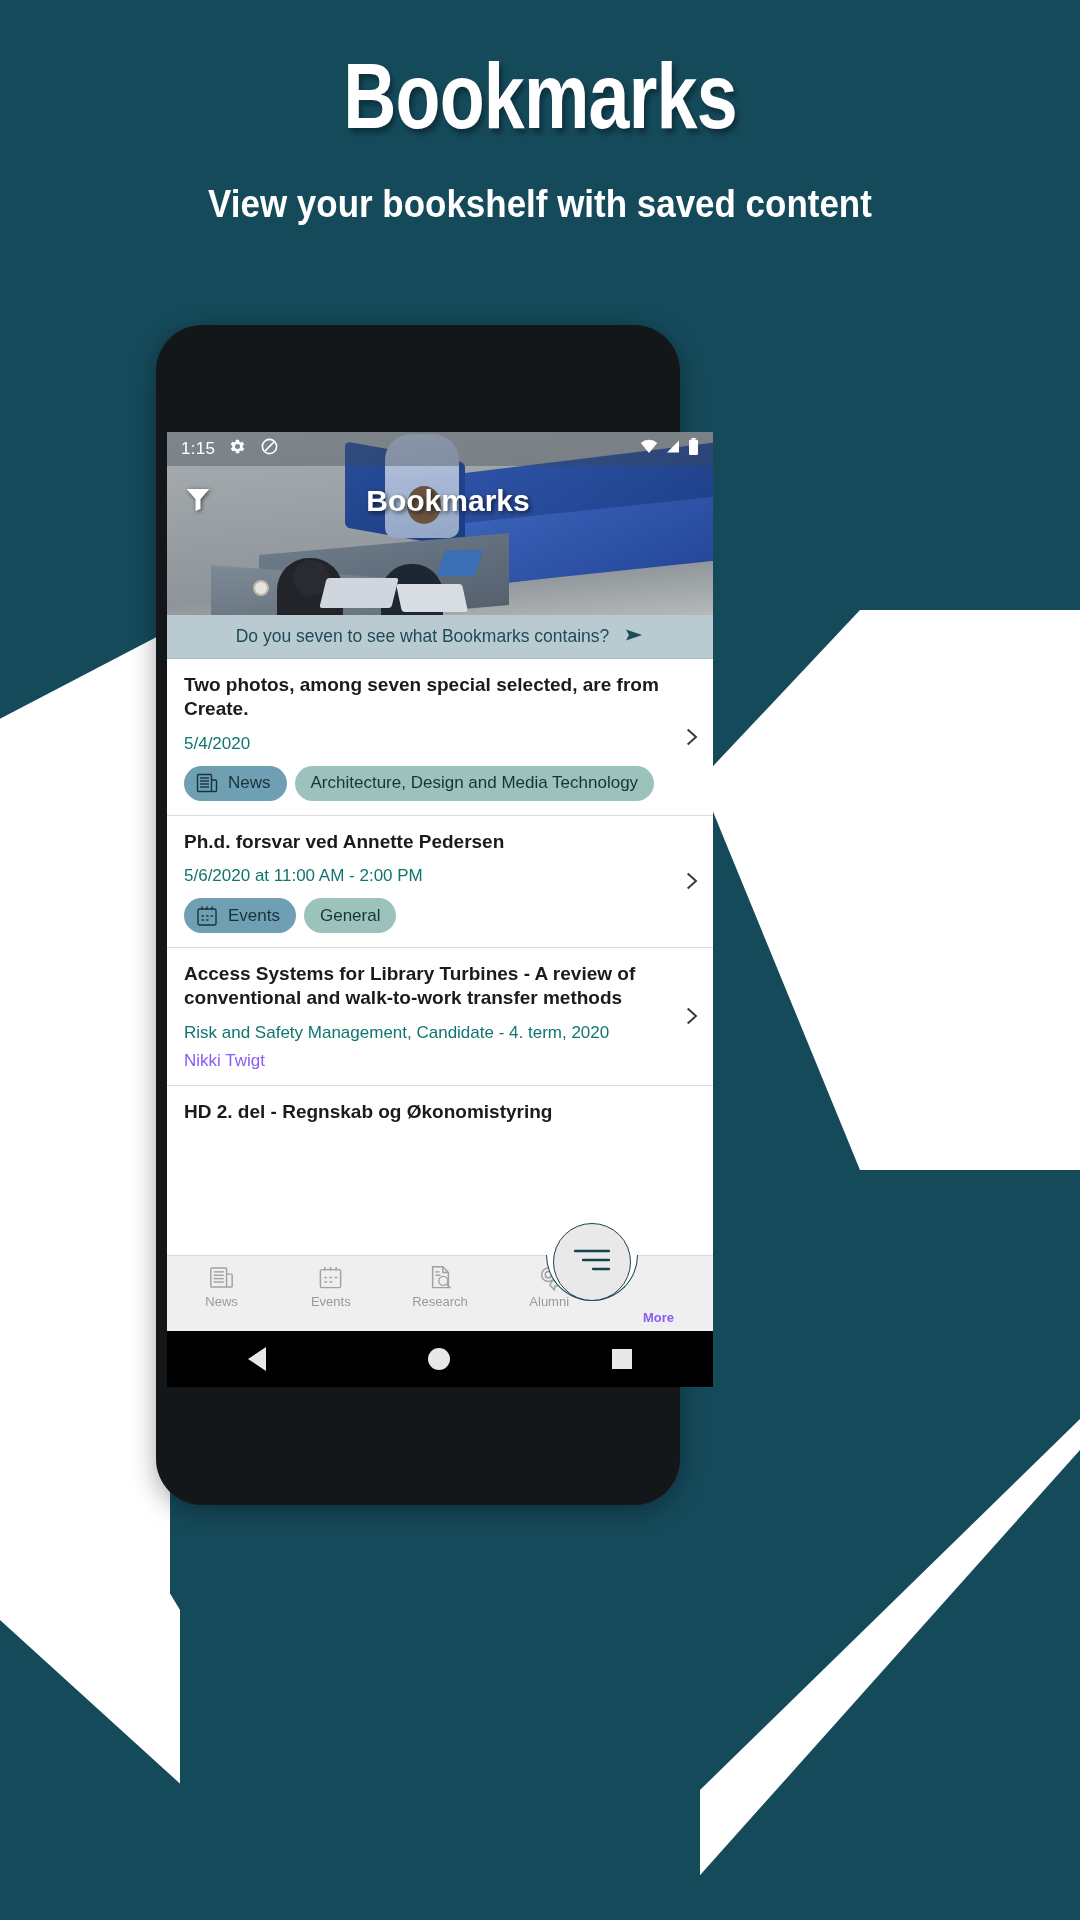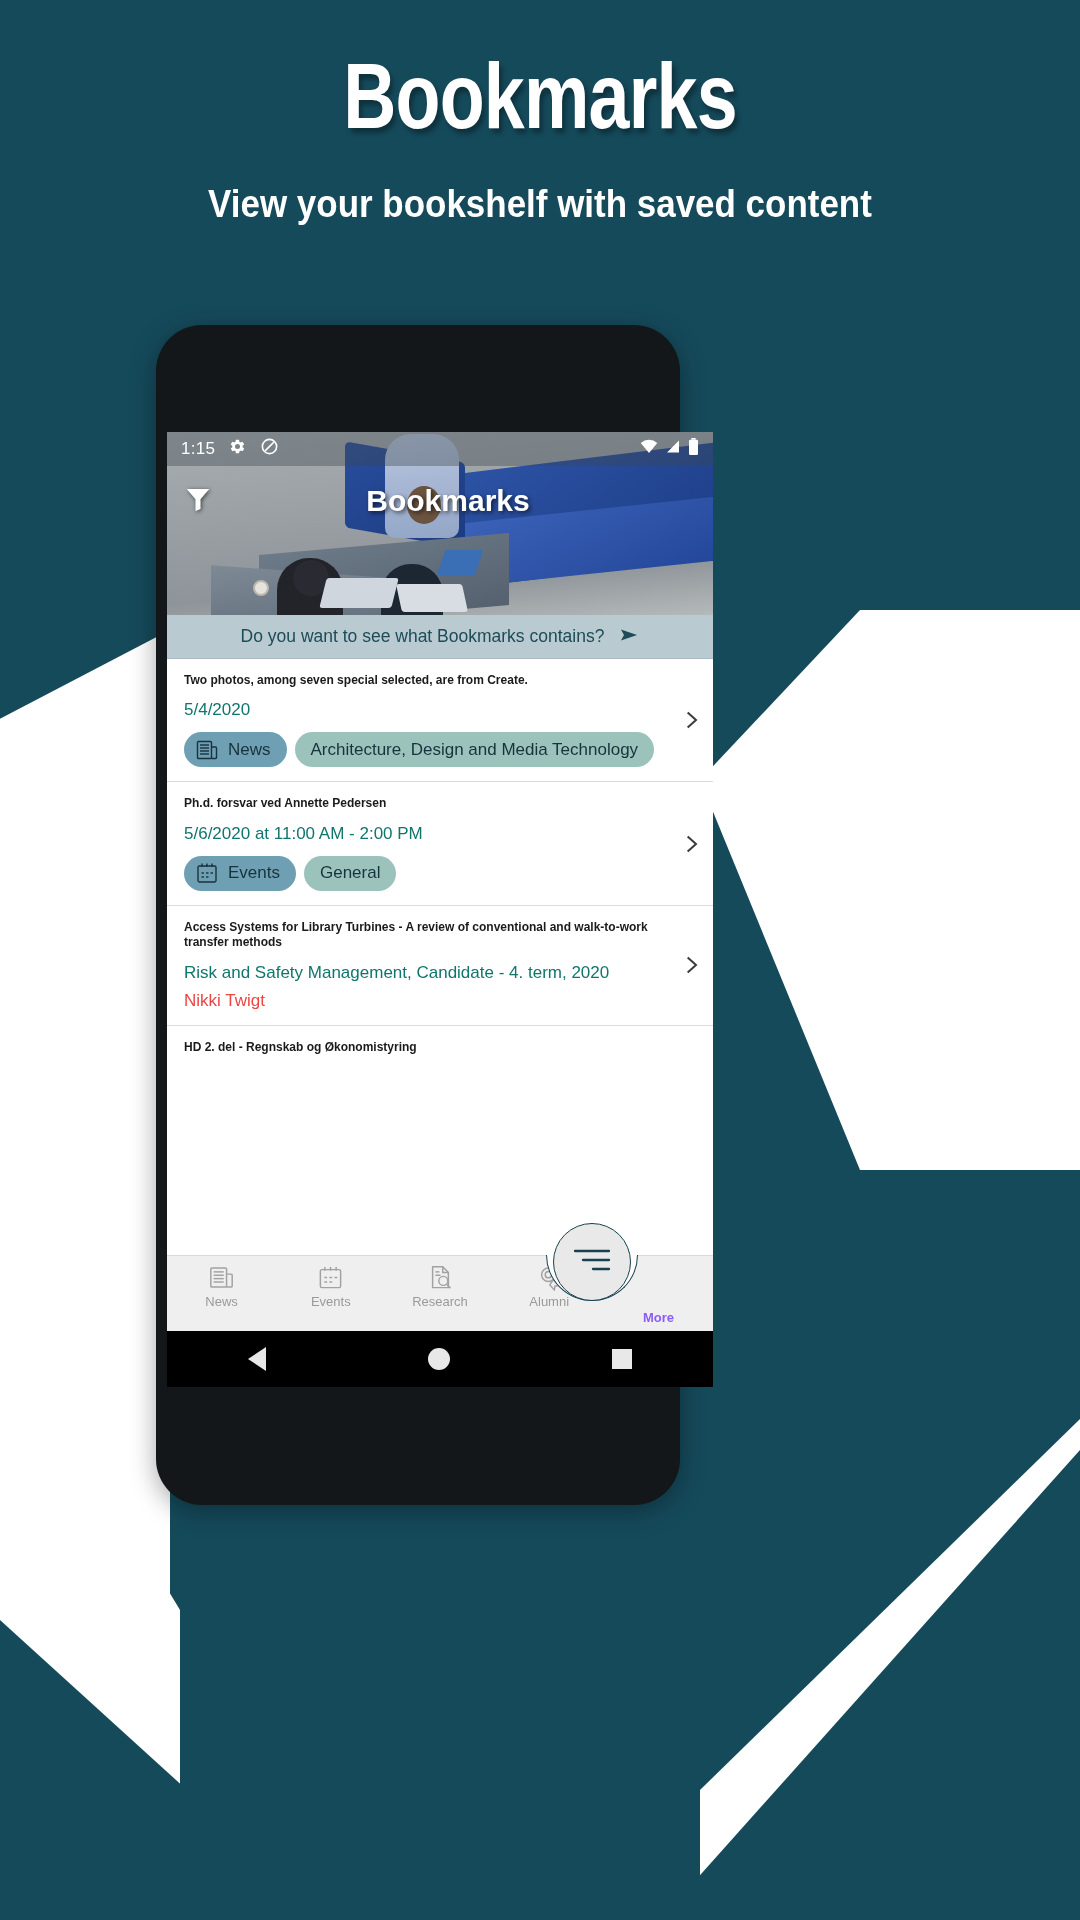--- a/index.html
+++ b/index.html
@@ -151,23 +151,23 @@
   }
   #banner-text { color:#1d4b58; font-size:17.5px; }
 
   
   #list { background:#ffffff; }
   .row {
     position:relative;
     padding:14px 40px 14px 17px;
     border-bottom:1px solid #dcdcdc;
   }
-  .row-title { font-size:12px; font-weight:bold; color:#1b1b1b; line-height:1.28; }
+  .row-title { font-size:19px; font-weight:bold; color:#1b1b1b; line-height:1.28; }
   .row-meta  { font-size:17px; color:#0f766e; margin-top:11px; line-height:1.3; }
-  .row-meta2 { font-size:17px; color:#ef4444; margin-top:7px; }
+  .row-meta2 { font-size:17px; color:#8b5cf6; margin-top:7px; }
   .chips { margin-top:11px; display:flex; flex-wrap:wrap; gap:8px; }
   .chip {
     display:inline-flex; align-items:center; gap:9px;
     height:35px; padding:0 16px; border-radius:18px;
     font-size:17px; color:#17333c; white-space:nowrap;
   }
   .chip.cat  { background:#6e9fb3; padding-left:11px; }
   .chip.dept { background:#9cc3bb; }
   .chip.type { background:#fbdca5; }
   .chip-ico { width:24px; height:24px; display:block; flex:none; }
@@ -293,21 +293,21 @@
         <span>
           <svg width="30" height="30" viewBox="0 0 24 24" fill="#fff" style="filter:drop-shadow(1px 1px 2px rgba(0,0,0,.6))">
             <path d="M3 4h18l-7 8.2V20l-4 1.6v-9.4z"></path>
           </svg>
         </span>
         <span id="appbar-title">Bookmarks</span>
       </div>
     </div>
 
     <div id="banner">
-      <span id="banner-text">Do you want to see what Bookmarks contains?</span>
+      <span id="banner-text">Do you seven to see what Bookmarks contains?</span>
       <span>
         <svg width="19" height="16" viewBox="0 0 20 16" fill="#1d4b58">
           <path d="M1 2.2L18 8 1 13.8 4.2 8z"></path>
         </svg>
       </span>
     </div>
 
     <div id="list">
 
       <div class="row">

